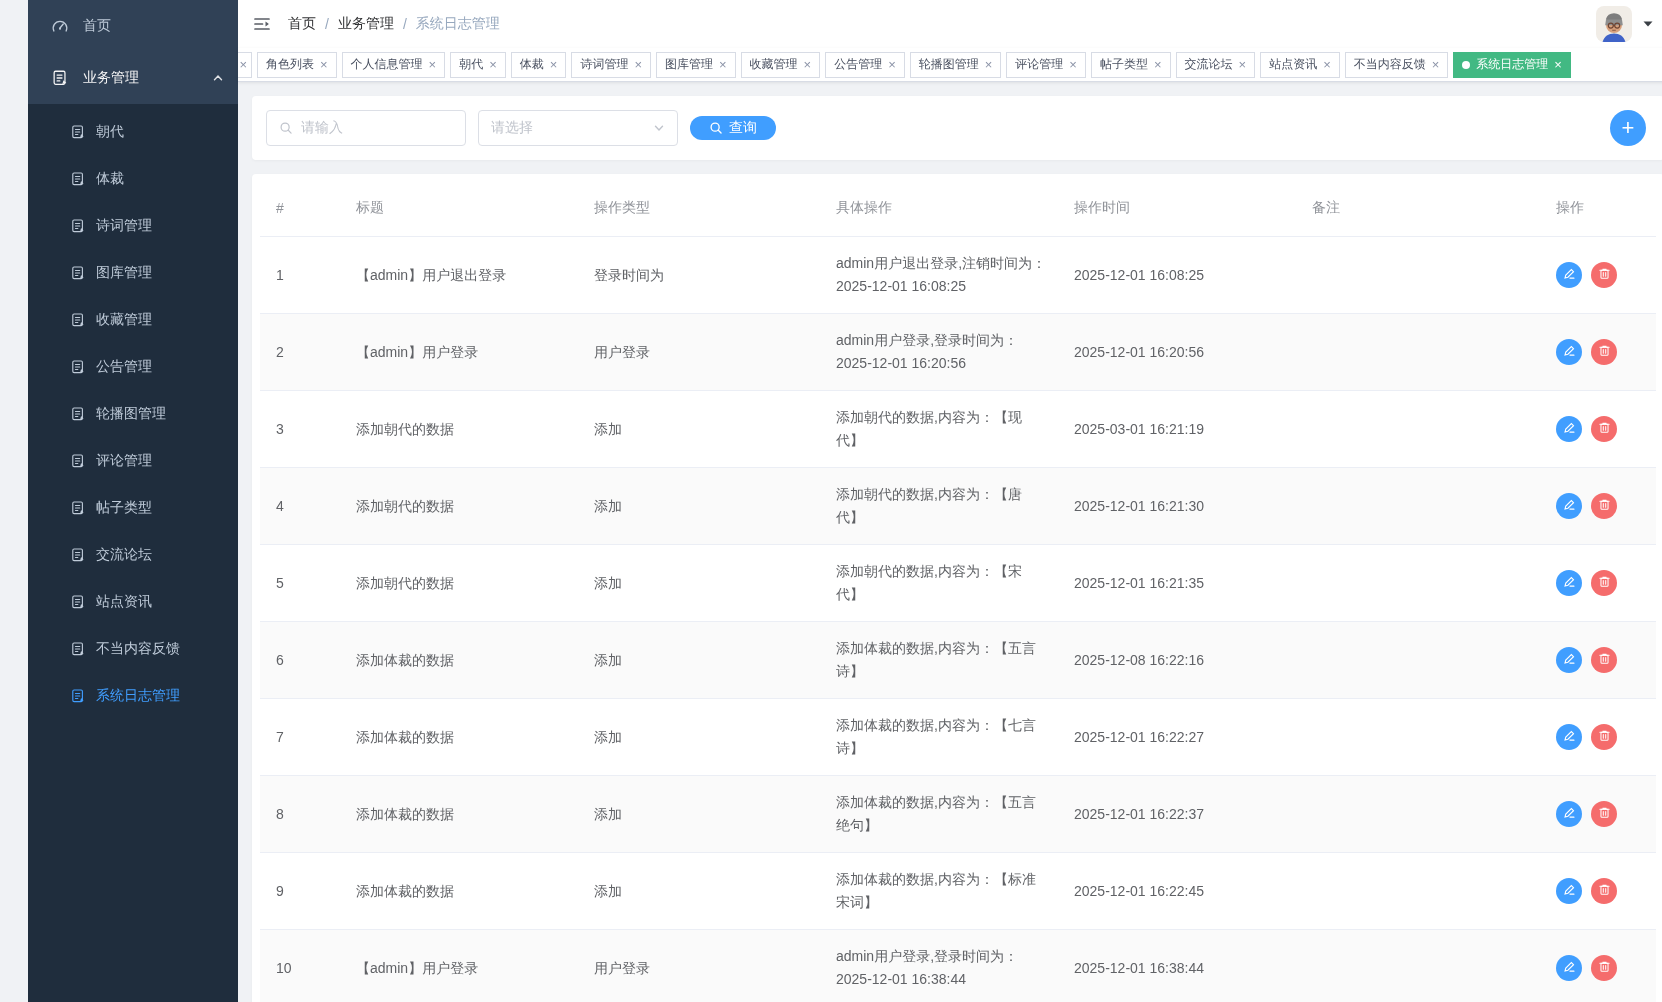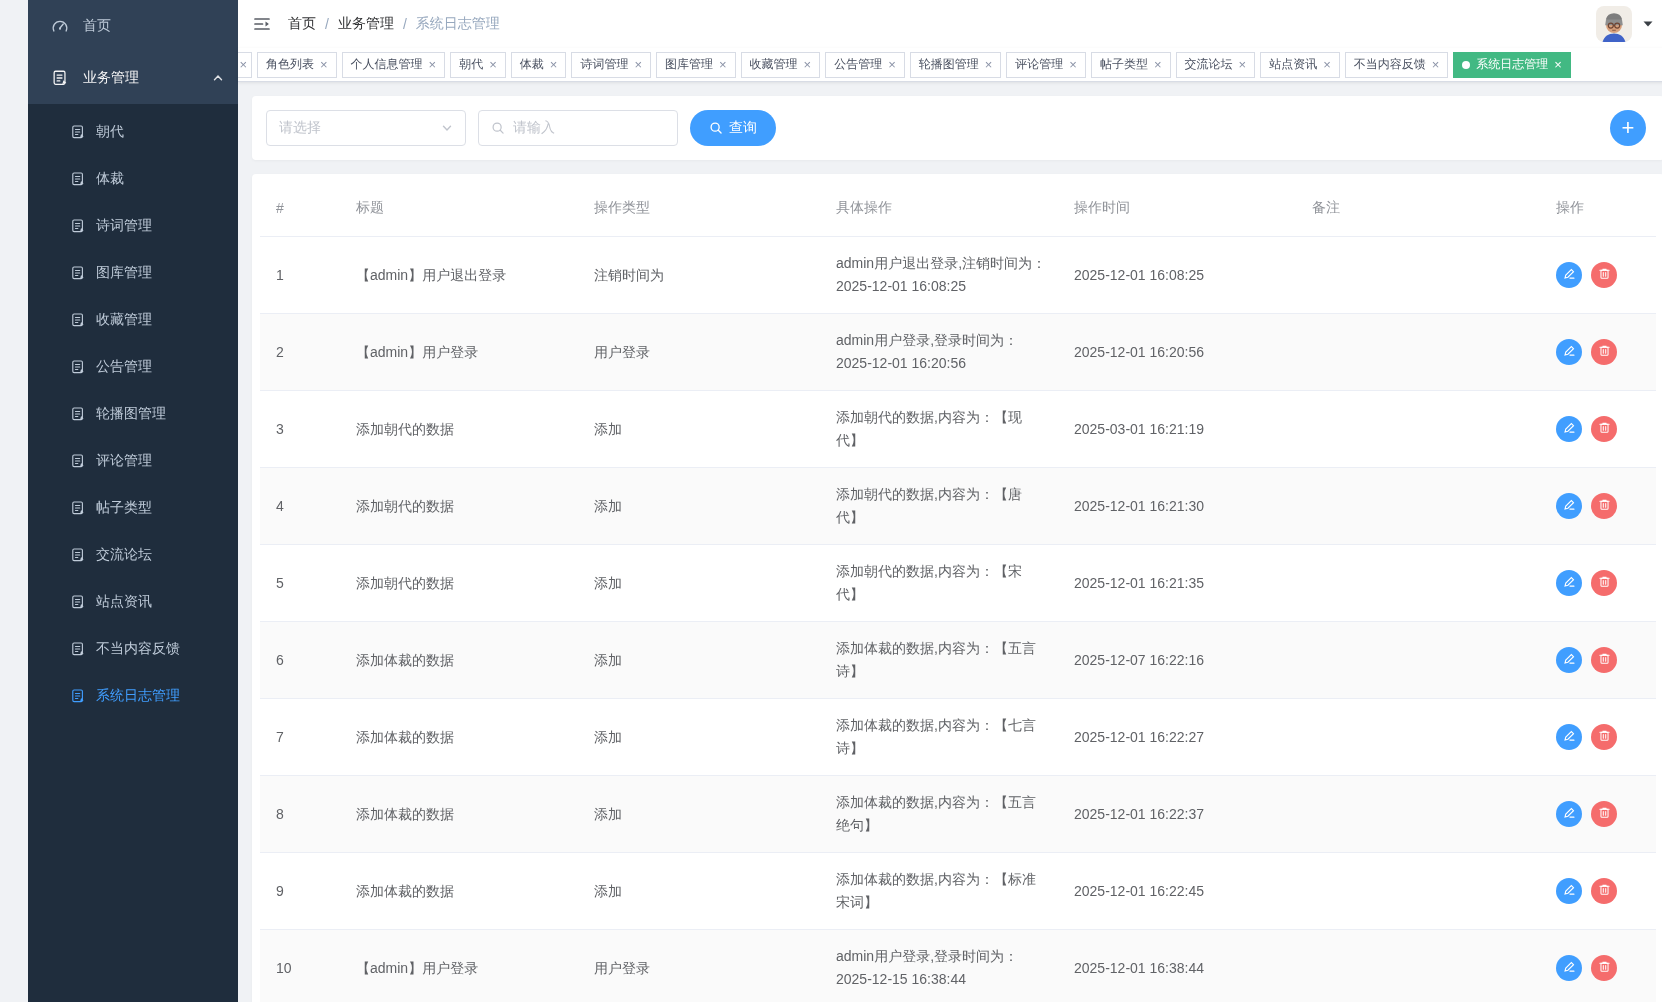--- a/index.html
+++ b/index.html
@@ -53,21 +53,21 @@
   .content { flex:1; padding:14px 26px 0 14px; min-height:0; }
 
   .filter-card { position:relative; background:#fff; border-radius:4px; padding:14px; display:flex; align-items:center; gap:12px; box-shadow:0 1px 3px rgba(0,0,0,.04); }
   .ctrl { height:36px; border:1px solid #dcdfe6; border-radius:4px; background:#fff; display:flex; align-items:center; padding:0 12px; color:#c0c4cc; font-size:14px; cursor:pointer; }
   .ctrl-select { width:200px; justify-content:space-between; }
   .ctrl-select .chev-ic { color:#c0c4cc; display:inline-flex; }
   .ctrl-select .chev-ic svg { width:12px; height:12px; }
   .ctrl-input { width:200px; }
   .ctrl-input .s-ic { display:inline-flex; margin-right:8px; color:#c0c4cc; }
   .ctrl-input .s-ic svg { width:14px; height:14px; }
-  .btn-search { height:36px; border:none; border-radius:18px; background:#409eff; color:#fff; font-size:14px; padding:0 19px; display:inline-flex; align-items:center; gap:6px; cursor:pointer; font-family:inherit; }
+  .btn-search { height:24px; border:none; border-radius:18px; background:#409eff; color:#fff; font-size:14px; padding:0 19px; display:inline-flex; align-items:center; gap:6px; cursor:pointer; font-family:inherit; }
   .btn-search .s-ic { display:inline-flex; }
   .btn-search .s-ic svg { width:14px; height:14px; }
   .btn-add { position:absolute; right:18px; top:14px; width:36px; height:36px; border:none; border-radius:50%; background:#409eff; color:#fff; font-size:22px; line-height:1; cursor:pointer; display:flex; align-items:center; justify-content:center; font-family:inherit; }
 
   .table-card { background:#fff; border-radius:4px; margin-top:14px; padding:6px 8px 26px; box-shadow:0 1px 3px rgba(0,0,0,.04); }
   table { width:100%; border-collapse:collapse; table-layout:fixed; }
   th { text-align:left; font-weight:500; color:#909399; font-size:14px; padding:19px 10px 19px 16px; border-bottom:1px solid #ebeef5; }
   td { color:#606266; font-size:14px; padding:15px 10px 15px 16px; border-bottom:1px solid #ebeef5; line-height:23px; vertical-align:middle; }
   tr.stripe td { background:#fafafa; }
   td.detail-cell div { max-width:215px; }
@@ -354,36 +354,36 @@
         <span class="tab active">
           <span class="tab-dot"></span>
           <span class="tab-label">系统日志管理</span>
           <span class="tab-close">×</span>
         </span>
       </div>
 
     <div class="content">
 
       <div class="filter-card">
+        <div class="ctrl ctrl-input">
+          <span class="s-ic">
+            <svg viewBox="0 0 16 16" fill="none" stroke="currentColor" stroke-width="1.4" stroke-linecap="round">
+                <circle cx="7" cy="7" r="4.6"></circle>
+                <path d="M10.6 10.6l3.2 3.2"></path>
+              </svg>
+          </span>
+          <span>请输入</span>
+        </div>
         <div class="ctrl ctrl-select">
           <span>请选择</span>
           <span class="chev-ic">
             <svg viewBox="0 0 12 12" fill="none" stroke="currentColor" stroke-width="1.4" stroke-linecap="round">
                 <polyline points="2.5,4.2 6,8 9.5,4.2"></polyline>
               </svg>
           </span>
-        </div>
-        <div class="ctrl ctrl-input">
-          <span class="s-ic">
-            <svg viewBox="0 0 16 16" fill="none" stroke="currentColor" stroke-width="1.4" stroke-linecap="round">
-                <circle cx="7" cy="7" r="4.6"></circle>
-                <path d="M10.6 10.6l3.2 3.2"></path>
-              </svg>
-          </span>
-          <span>请输入</span>
         </div>
         <button class="btn-search">
           <span class="s-ic">
             <svg viewBox="0 0 16 16" fill="none" stroke="currentColor" stroke-width="1.5" stroke-linecap="round">
                 <circle cx="7" cy="7" r="4.6"></circle>
                 <path d="M10.6 10.6l3.2 3.2"></path>
               </svg>
           </span>
           <span>查询</span>
         </button>
@@ -411,21 +411,21 @@
                 <th>具体操作</th>
                 <th>操作时间</th>
                 <th>备注</th>
                 <th>操作</th>
               </tr>
             </thead>
           <tbody id="table-body">
               <tr class="">
                 <td>1</td>
                 <td>【admin】用户退出登录</td>
-                <td>注销时间为</td>
+                <td>登录时间为</td>
                 <td class="detail-cell">
                   <div>admin用户退出登录,注销时间为：2025-12-01 16:08:25</div>
                 </td>
                 <td class="time-cell">2025-12-01 16:08:25</td>
                 <td></td>
                 <td><button class="op-btn edit">
                     <span><svg viewBox="0 0 14 14" fill="none" stroke="currentColor" stroke-width="1.2" stroke-linecap="round">
                         <path d="M2.2 11.8l.8-3.1 6-6 2.3 2.3-6 6-3.1.8z"></path>
                         <path d="M7.5 12h4.3"></path>
                       </svg></span>
@@ -525,21 +525,21 @@
                       </svg></span>
                   </button></td>
               </tr>
               <tr class="stripe">
                 <td>6</td>
                 <td>添加体裁的数据</td>
                 <td>添加</td>
                 <td class="detail-cell">
                   <div>添加体裁的数据,内容为：【五言诗】</div>
                 </td>
-                <td class="time-cell">2025-12-07 16:22:16</td>
+                <td class="time-cell">2025-12-08 16:22:16</td>
                 <td></td>
                 <td><button class="op-btn edit">
                     <span><svg viewBox="0 0 14 14" fill="none" stroke="currentColor" stroke-width="1.2" stroke-linecap="round">
                         <path d="M2.2 11.8l.8-3.1 6-6 2.3 2.3-6 6-3.1.8z"></path>
                         <path d="M7.5 12h4.3"></path>
                       </svg></span>
                   </button><button class="op-btn del">
                     <span><svg viewBox="0 0 14 14" fill="none" stroke="currentColor" stroke-width="1.1" stroke-linecap="round">
                         <path d="M2 3.6h10M5.4 3.6V2.4h3.2v1.2"></path>
                         <rect x="3.2" y="3.6" width="7.6" height="8.6" rx="1"></rect>
@@ -611,21 +611,21 @@
                         <rect x="3.2" y="3.6" width="7.6" height="8.6" rx="1"></rect>
                         <path d="M5.7 6v4M8.3 6v4"></path>
                       </svg></span>
                   </button></td>
               </tr>
               <tr class="stripe">
                 <td>10</td>
                 <td>【admin】用户登录</td>
                 <td>用户登录</td>
                 <td class="detail-cell">
-                  <div>admin用户登录,登录时间为：2025-12-15 16:38:44</div>
+                  <div>admin用户登录,登录时间为：2025-12-01 16:38:44</div>
                 </td>
                 <td class="time-cell">2025-12-01 16:38:44</td>
                 <td></td>
                 <td><button class="op-btn edit">
                     <span><svg viewBox="0 0 14 14" fill="none" stroke="currentColor" stroke-width="1.2" stroke-linecap="round">
                         <path d="M2.2 11.8l.8-3.1 6-6 2.3 2.3-6 6-3.1.8z"></path>
                         <path d="M7.5 12h4.3"></path>
                       </svg></span>
                   </button><button class="op-btn del">
                     <span><svg viewBox="0 0 14 14" fill="none" stroke="currentColor" stroke-width="1.1" stroke-linecap="round">

